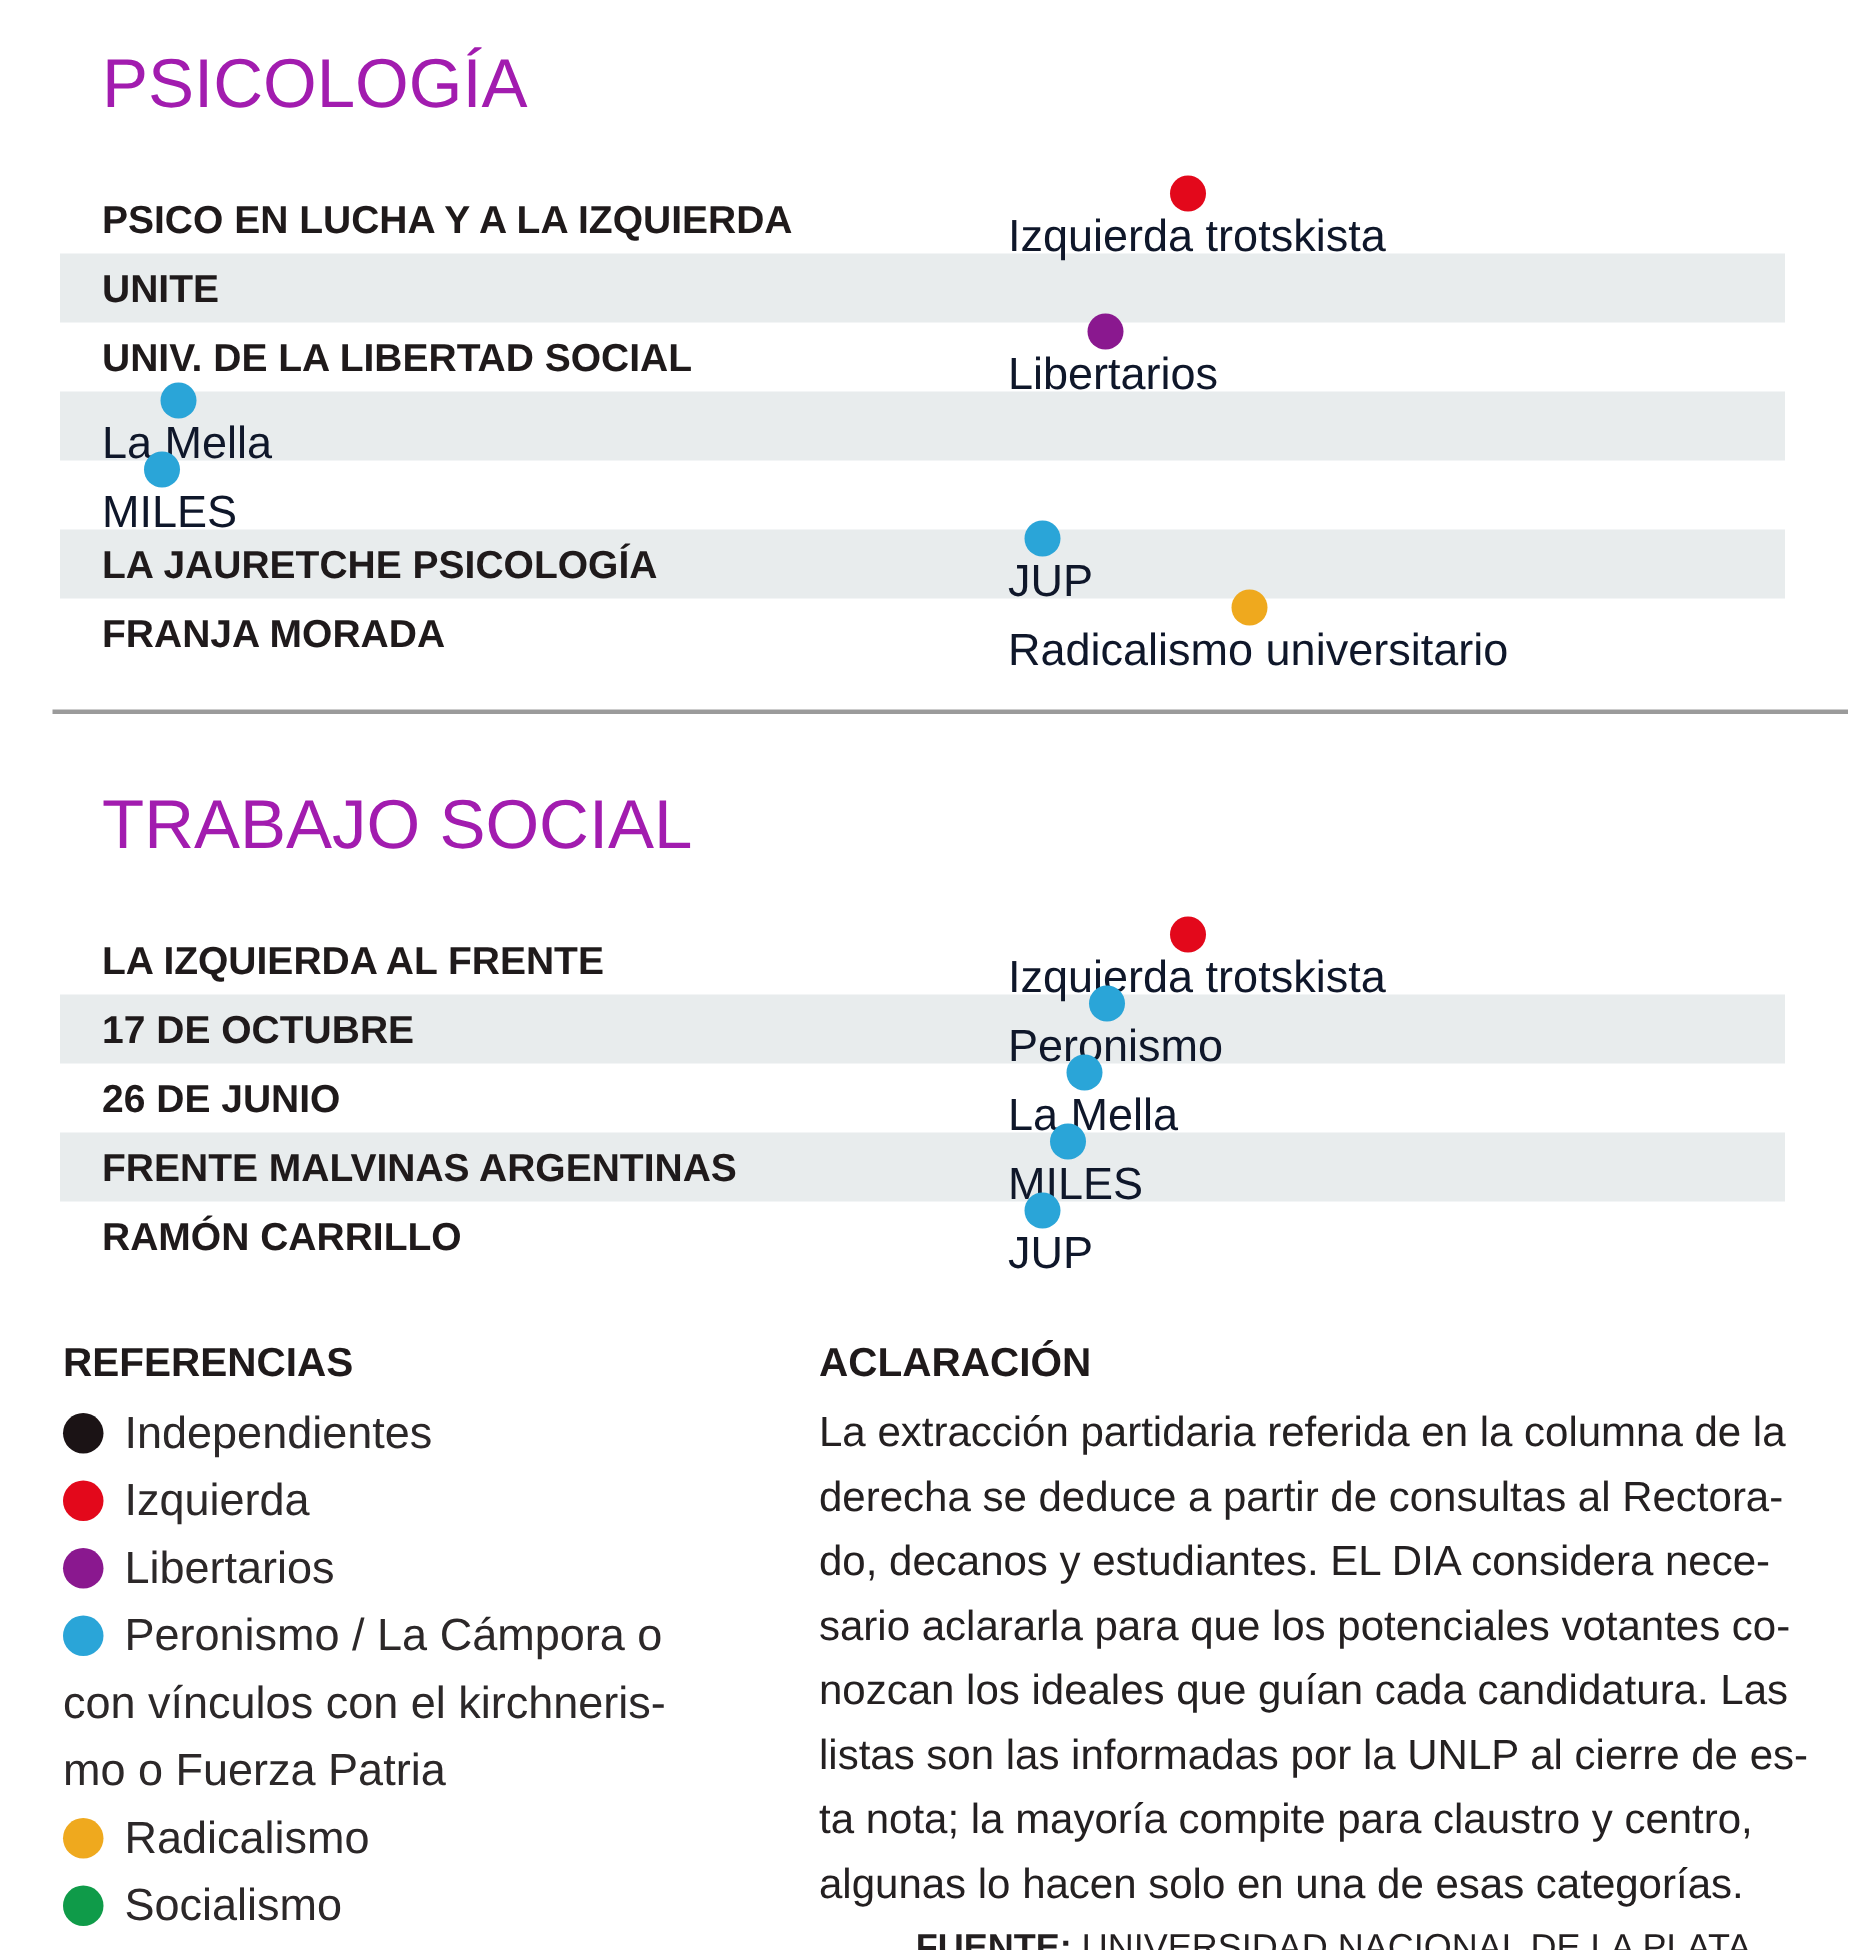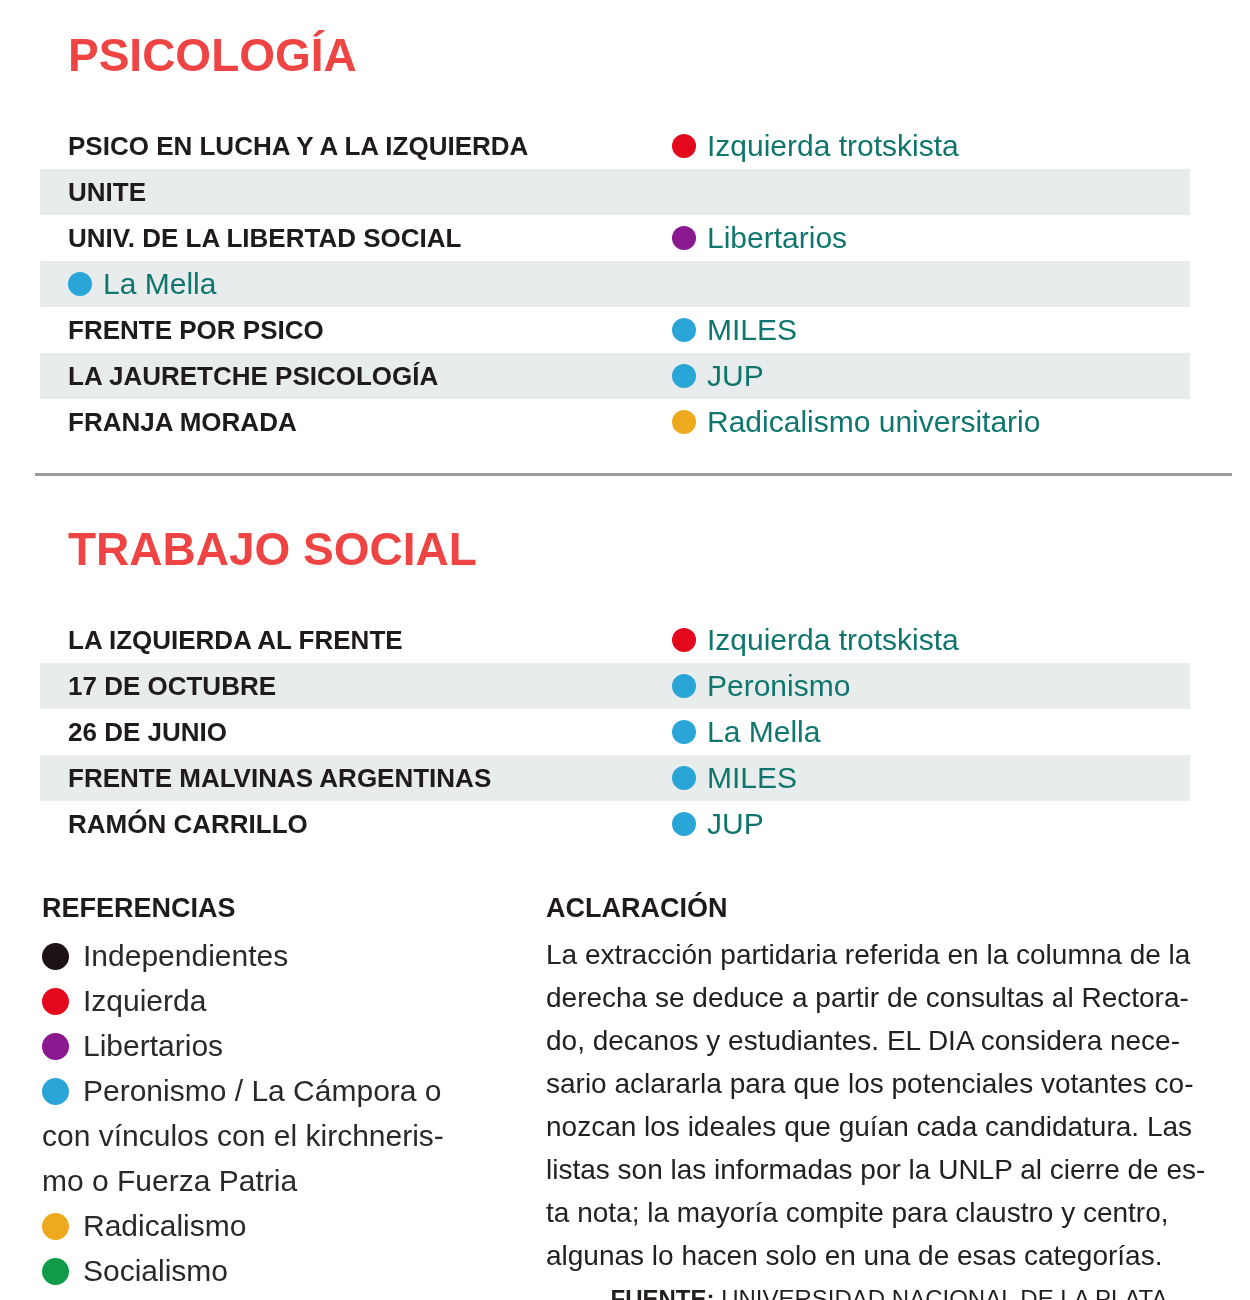--- a/index.html
+++ b/index.html
@@ -6,38 +6,38 @@
   body {
     width: 1250px; height: 1300px;
     background: #ffffff;
     font-family: "Liberation Sans", sans-serif;
     color: #231f20;
     overflow: hidden;
   }
   .page { box-sizing: border-box; width: 1250px; padding: 0 18px 0 40px; }
 
   .section-title {
-    font-size: 46px; font-weight: 700; color: #ef4444;
+    font-size: 46px; font-weight: 400; color: #a21caf;
     line-height: 50px; letter-spacing: 0px;
     margin: 12px 0 10px 28px;
   }
   .section-title.first { margin-top: 30px; }
   .section-title.second { margin-top: 48px; }
 
   .table { width: 1150px; margin-top: 43px; }
   .row {
     display: flex; align-items: center;
     height: 46px; padding-left: 28px; box-sizing: border-box;
   }
   .row:nth-child(even) { background: #e8eced; }
   .list-name {
     width: 604px; flex-shrink: 0;
     font-weight: bold; font-size: 26px; color: #1f1a1b;
   }
-  .party { display: flex; align-items: center; font-size: 30px; color: #0f766e; }
+  .party { display: flex; align-items: center; font-size: 30px; color: #0f172a; flex-direction: column; }
   .dot {
     width: 24px; height: 24px; border-radius: 50%;
     margin-right: 11px; flex-shrink: 0; background: #cccccc;
   }
 
   .divider {
     border: 0; border-top: 3px solid #9b9b9b;
     width: 1197px; margin: 28px 0 0 -5px;
   }
 
@@ -79,21 +79,20 @@
           <span>Libertarios</span>
         </span>
     </div>
     <div class="row">
       <span class="party">
           <span class="dot" style="background-color: rgb(42, 165, 216);"></span>
           <span>La Mella</span>
         </span>
     </div>
     <div class="row">
-      <span class="list-name">FRENTE POR PSICO</span>
       <span class="party">
           <span class="dot" style="background-color: rgb(42, 165, 216);"></span>
           <span>MILES</span>
         </span>
     </div>
     <div class="row">
       <span class="list-name">LA JAURETCHE PSICOLOGÍA</span>
       <span class="party">
           <span class="dot" style="background-color: rgb(42, 165, 216);"></span>
           <span>JUP</span>

